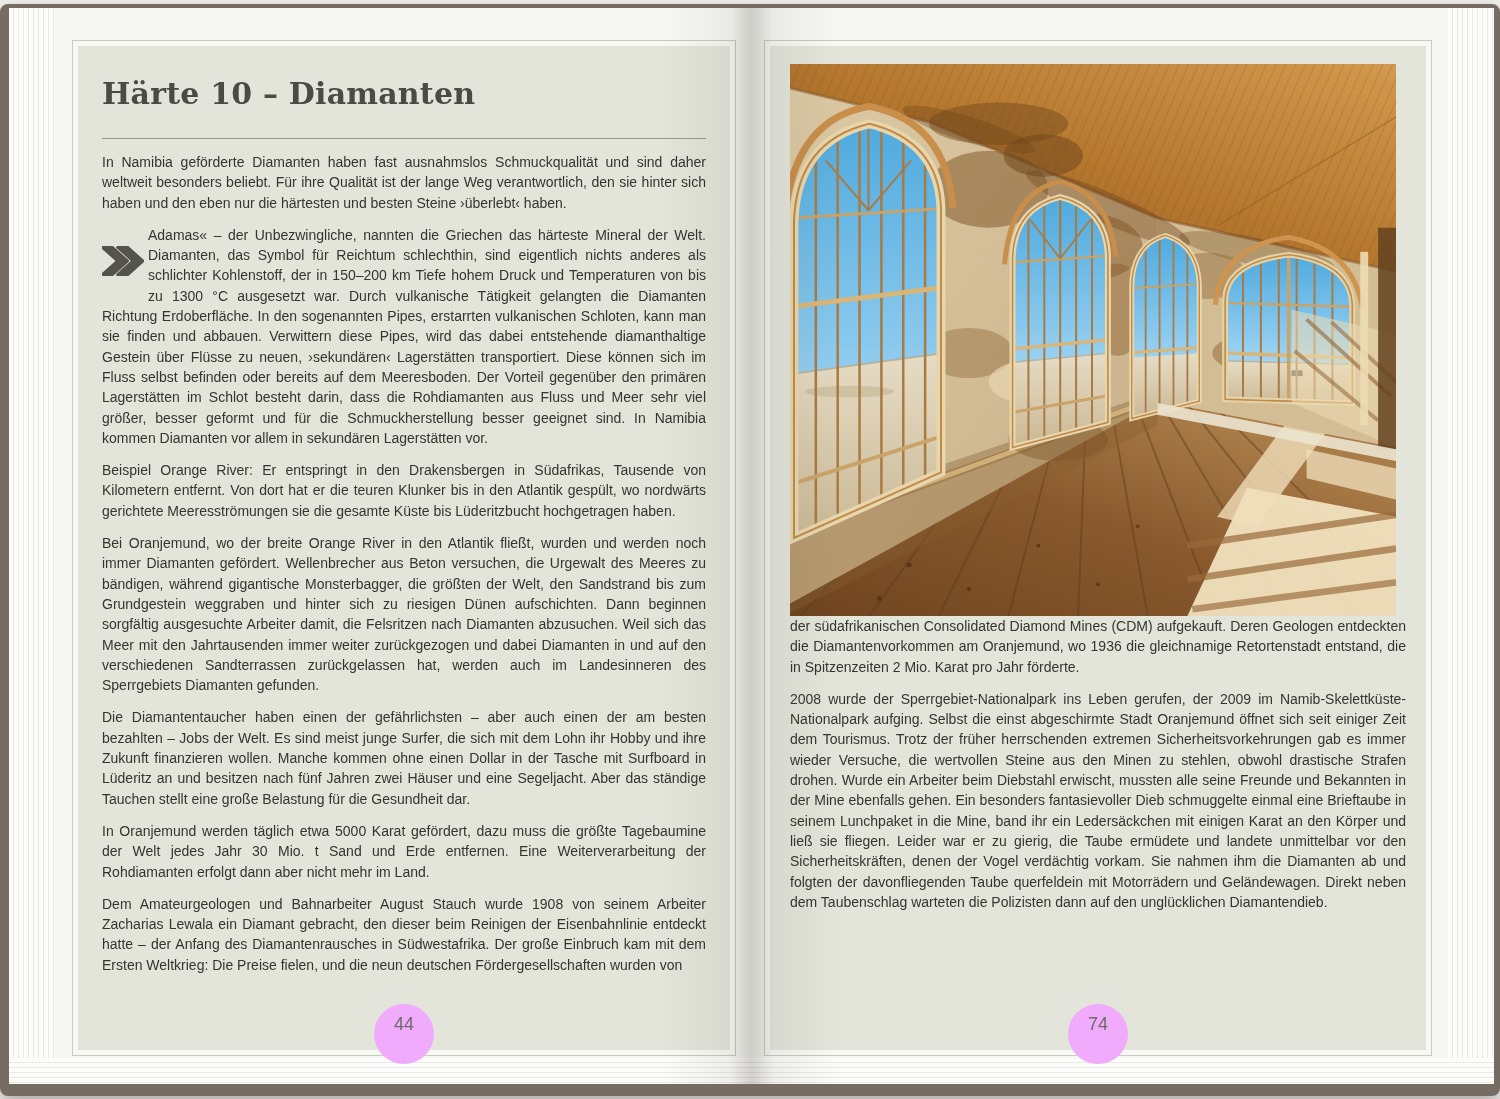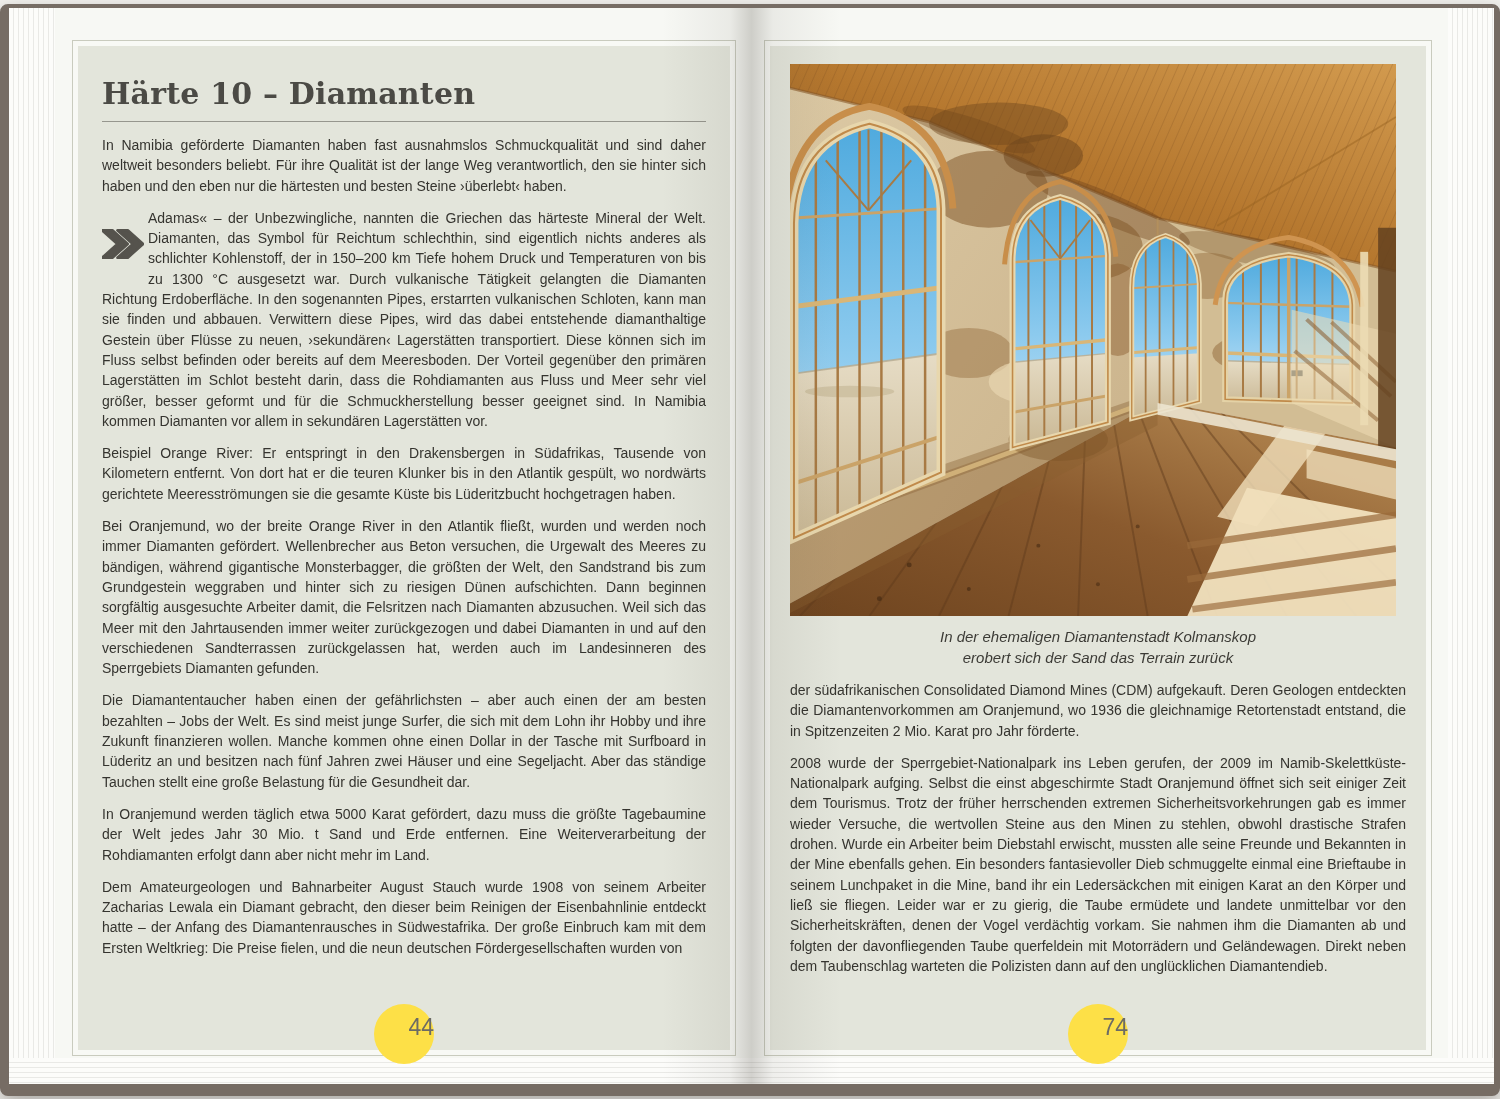--- a/index.html
+++ b/index.html
@@ -18,33 +18,33 @@
   .edge-left{left:0;} .edge-right{right:0;}
   .edge-bottom{position:absolute;left:0;right:0;bottom:0;height:26px;
     background:repeating-linear-gradient(180deg,#fcfcfa 0 4px,#e9e9e6 4px 5px);}
   .gutter{position:absolute;top:0;bottom:0;left:44%;width:12%;pointer-events:none;
     background:linear-gradient(90deg,rgba(60,55,45,0) 0%,rgba(60,55,45,.07) 38%,rgba(60,55,45,.22) 50%,rgba(60,55,45,.07) 62%,rgba(60,55,45,0) 100%);}
   .panel{position:absolute;top:38px;height:1004px;background:var(--panel-bg);
     box-shadow:0 0 0 5px #f8f9f5,0 0 0 6px var(--frame-line);}
   .panel.leftp{left:69px;width:652px;padding:24px 24px 0 24px;}
   .panel.rightp{left:761px;width:656px;padding:18px 20px 0 20px;}
   h1{font-family:"DejaVu Serif",serif;font-weight:700;font-size:30px;letter-spacing:.2px;
-    color:var(--title-text);margin:6px 0 10px 0;}
+    color:var(--title-text);margin:6px 0 27px 0;}
   .rule{border-top:1px solid var(--rule);margin:0 0 13px 0;}
   p{font-size:14px;line-height:1.45;color:var(--body-text);text-align:justify;
     hyphens:auto;-webkit-hyphens:auto;margin:0 0 12px 0;}
   p.lead{margin-top:2px;}
   .chev{float:left;width:46px;height:61px;}
   .chev svg{display:block;margin-top:16px;}
   figcaption{margin:10px 0 12px 0;text-align:center;font-style:italic;font-size:15px;
     line-height:1.4;color:var(--caption-text);}
   .bump{position:absolute;left:50%;bottom:-14px;transform:translateX(-50%);
-    width:60px;height:60px;border-radius:50%;background:#fde047;
-    display:flex;align-items:flex-start;justify-content:flex-end;padding-top:10px;
-    color:var(--page-number);font-size:23px;box-shadow:0 0 0 0 transparent;}
+    width:60px;height:60px;border-radius:50%;background:#f0abfc;
+    display:flex;align-items:flex-start;justify-content:center;padding-top:10px;
+    color:var(--page-number);font-size:18px;box-shadow:0 0 0 0 transparent;}
   figure{width:606px;height:552px;}
 </style>
 </head>
 <body>
 
 <div class="book">
   <div class="edge-left"></div>
   <div class="edge-right"></div>
   <div class="edge-bottom"></div>
 
@@ -263,24 +263,20 @@
 
         <polygon points="505,255 610,280 610,398 505,352" fill="#efdcb4" opacity=".55"></polygon>
         <line x1="520" y1="265" x2="605" y2="345" stroke="#8a5c2e" stroke-width="4" opacity=".55"></line>
         <line x1="545" y1="268" x2="610" y2="330" stroke="#8a5c2e" stroke-width="4" opacity=".5"></line>
         <line x1="508" y1="298" x2="592" y2="370" stroke="#8a5c2e" stroke-width="4" opacity=".5"></line>
         <rect x="592" y="170" width="18" height="230" fill="#63411f" opacity=".85"></rect>
         <rect x="574" y="195" width="8" height="180" fill="#ecdcb4" opacity=".9"></rect>
         <polygon points="370,352 610,400 610,412 370,364" fill="#ece4cf" opacity=".9"></polygon>
       </svg>
     </figure>
-    <figcaption>
-      <div>In der ehemaligen Diamantenstadt Kolmanskop</div>
-      <div>erobert sich der Sand das Terrain zurück</div>
-    </figcaption>
     <p>der südafrikanischen Consolidated Diamond Mines (CDM) aufgekauft. Deren Geologen entdeckten die Diamantenvorkommen am Oranjemund, wo 1936 die gleichnamige Retortenstadt entstand, die in Spitzenzeiten 2 Mio. Karat pro Jahr förderte.</p>
     <p>2008 wurde der Sperrgebiet-Nationalpark ins Leben gerufen, der 2009 im Namib-Skelettküste-Nationalpark aufging. Selbst die einst abgeschirmte Stadt Oranjemund öffnet sich seit einiger Zeit dem Tourismus. Trotz der früher herrschenden extremen Sicherheitsvorkehrungen gab es immer wieder Versuche, die wertvollen Steine aus den Minen zu stehlen, obwohl drastische Strafen drohen. Wurde ein Arbeiter beim Diebstahl erwischt, mussten alle seine Freunde und Bekannten in der Mine ebenfalls gehen. Ein besonders fantasievoller Dieb schmuggelte einmal eine Brieftaube in seinem Lunchpaket in die Mine, band ihr ein Ledersäckchen mit einigen Karat an den Körper und ließ sie fliegen. Leider war er zu gierig, die Taube ermüdete und landete unmittelbar vor den Sicherheitskräften, denen der Vogel verdächtig vorkam. Sie nahmen ihm die Diamanten ab und folgten der davonfliegenden Taube querfeldein mit Motorrädern und Geländewagen. Direkt neben dem Taubenschlag warteten die Polizisten dann auf den unglücklichen Diamantendieb.</p>
     <div class="bump">
       <span>74</span>
     </div>
   </section>
 
   <div class="gutter"></div>
 </div>
 

